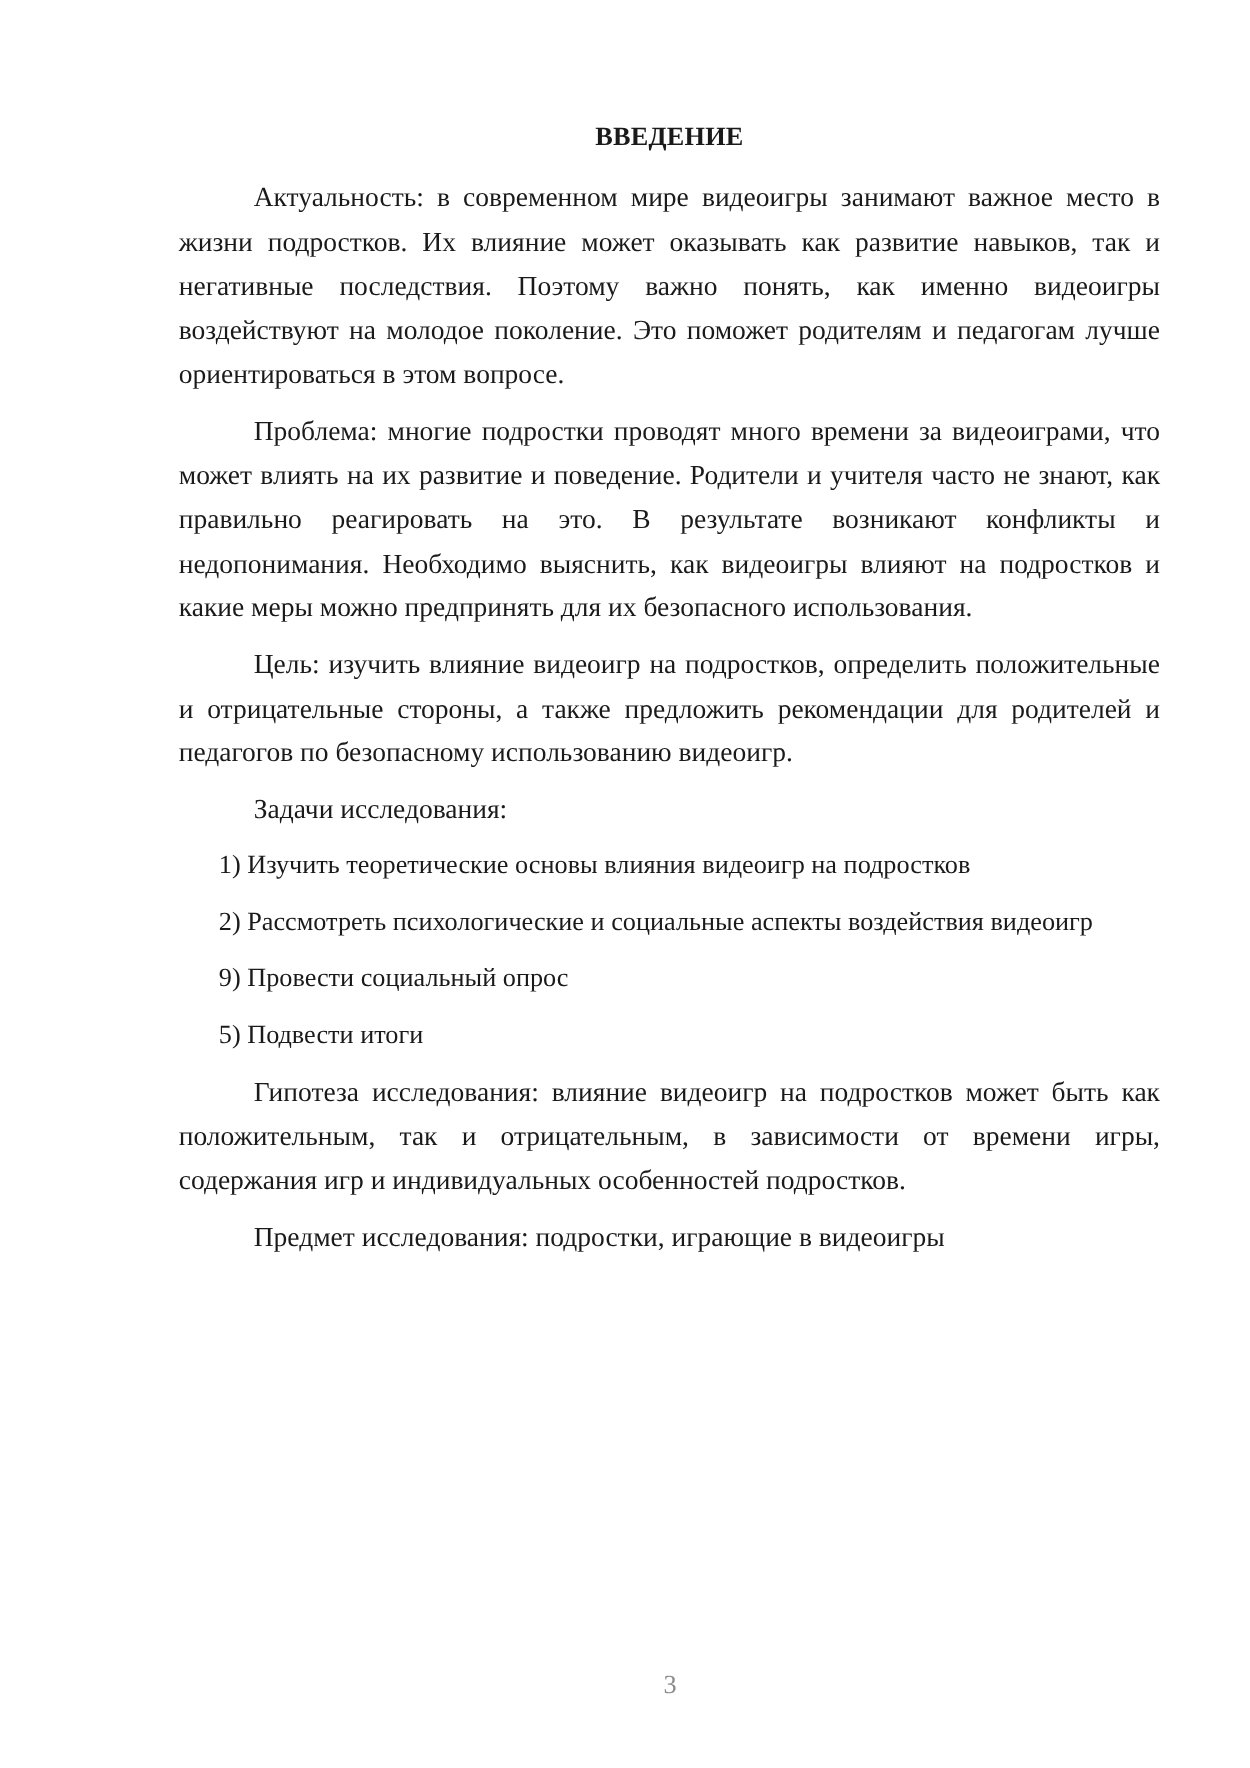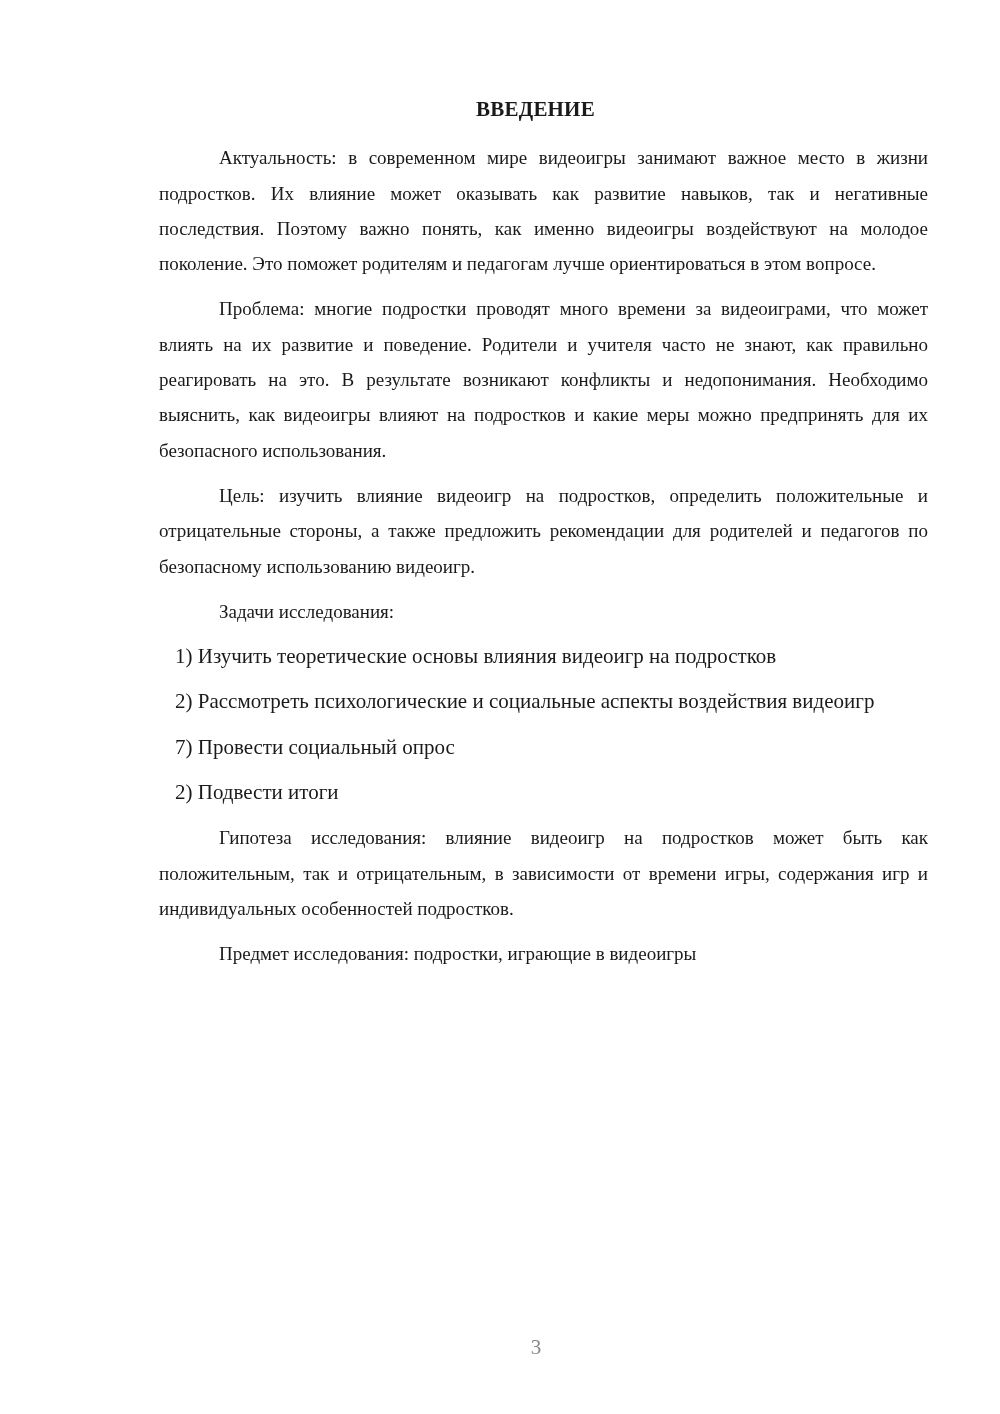--- a/index.html
+++ b/index.html
@@ -30,25 +30,25 @@
     }
     .heading {
       text-align: center;
       font-weight: bold;
       font-size: 21px;
       line-height: 35.3px;
       margin: 0 0 13px 0;
       letter-spacing: 0.2px;
     }
     .para {
-      font-size: 19px;
+      font-size: 22px;
       line-height: 35.3px;
       text-align: justify;
       text-indent: 60px;
-      margin: 0 0 10px 16px;
+      margin: 0 0 10px 0;
       hyphens: none;
     }
     .list-item {
       font-size: 21px;
       line-height: 35.3px;
       text-align: justify;
       text-indent: 32px;
       margin: 0 0 10px 0;
     }
     .page-number {
@@ -75,22 +75,22 @@
 
     <p class="para">Проблема: многие подростки проводят много времени за видеоиграми, что может влиять на их развитие и поведение. Родители и учителя часто не знают, как правильно реагировать на это. В результате возникают конфликты и недопонимания. Необходимо выяснить, как видеоигры влияют на подростков и какие меры можно предпринять для их безопасного использования.</p>
 
     <p class="para">Цель: изучить влияние видеоигр на подростков, определить положительные и отрицательные стороны, а также предложить рекомендации для родителей и педагогов по безопасному использованию видеоигр.</p>
 
     <p class="para">Задачи исследования:</p>
 
     <div>
       <p class="list-item">1) Изучить теоретические основы влияния видеоигр на подростков</p>
       <p class="list-item">2) Рассмотреть психологические и социальные аспекты воздействия видеоигр</p>
-      <p class="list-item">7) Провести социальный опрос</p>
-      <p class="list-item">2) Подвести итоги</p>
+      <p class="list-item">9) Провести социальный опрос</p>
+      <p class="list-item">5) Подвести итоги</p>
     </div>
 
 
     <p class="para">Гипотеза исследования: влияние видеоигр на подростков может быть как положительным, так и отрицательным, в зависимости от времени игры, содержания игр и индивидуальных особенностей подростков.</p>
 
     <p class="para">Предмет исследования: подростки, играющие в видеоигры</p>
   </div>
 
   <div class="page-number">3</div>
 </div>

